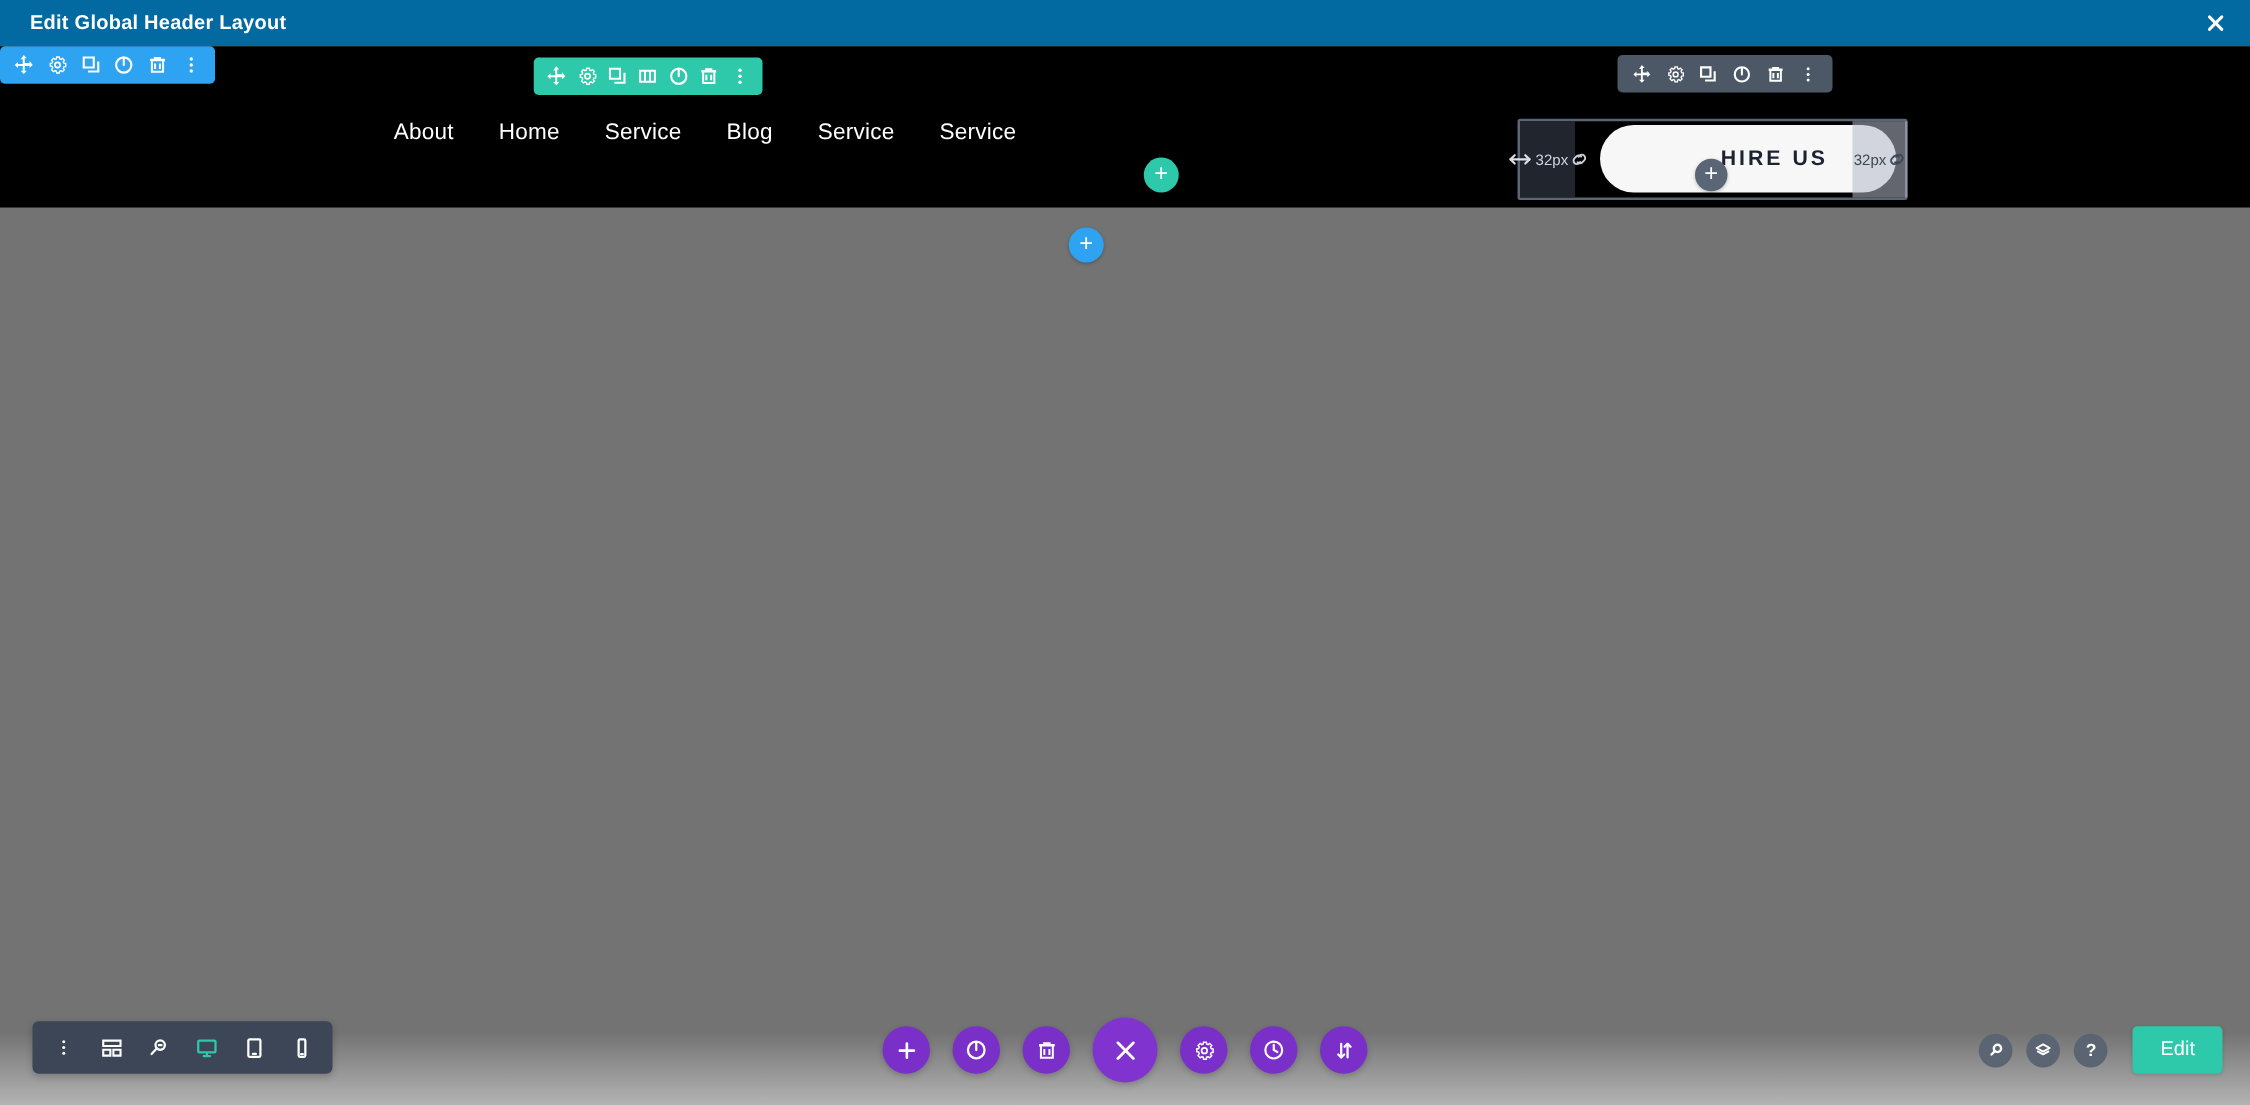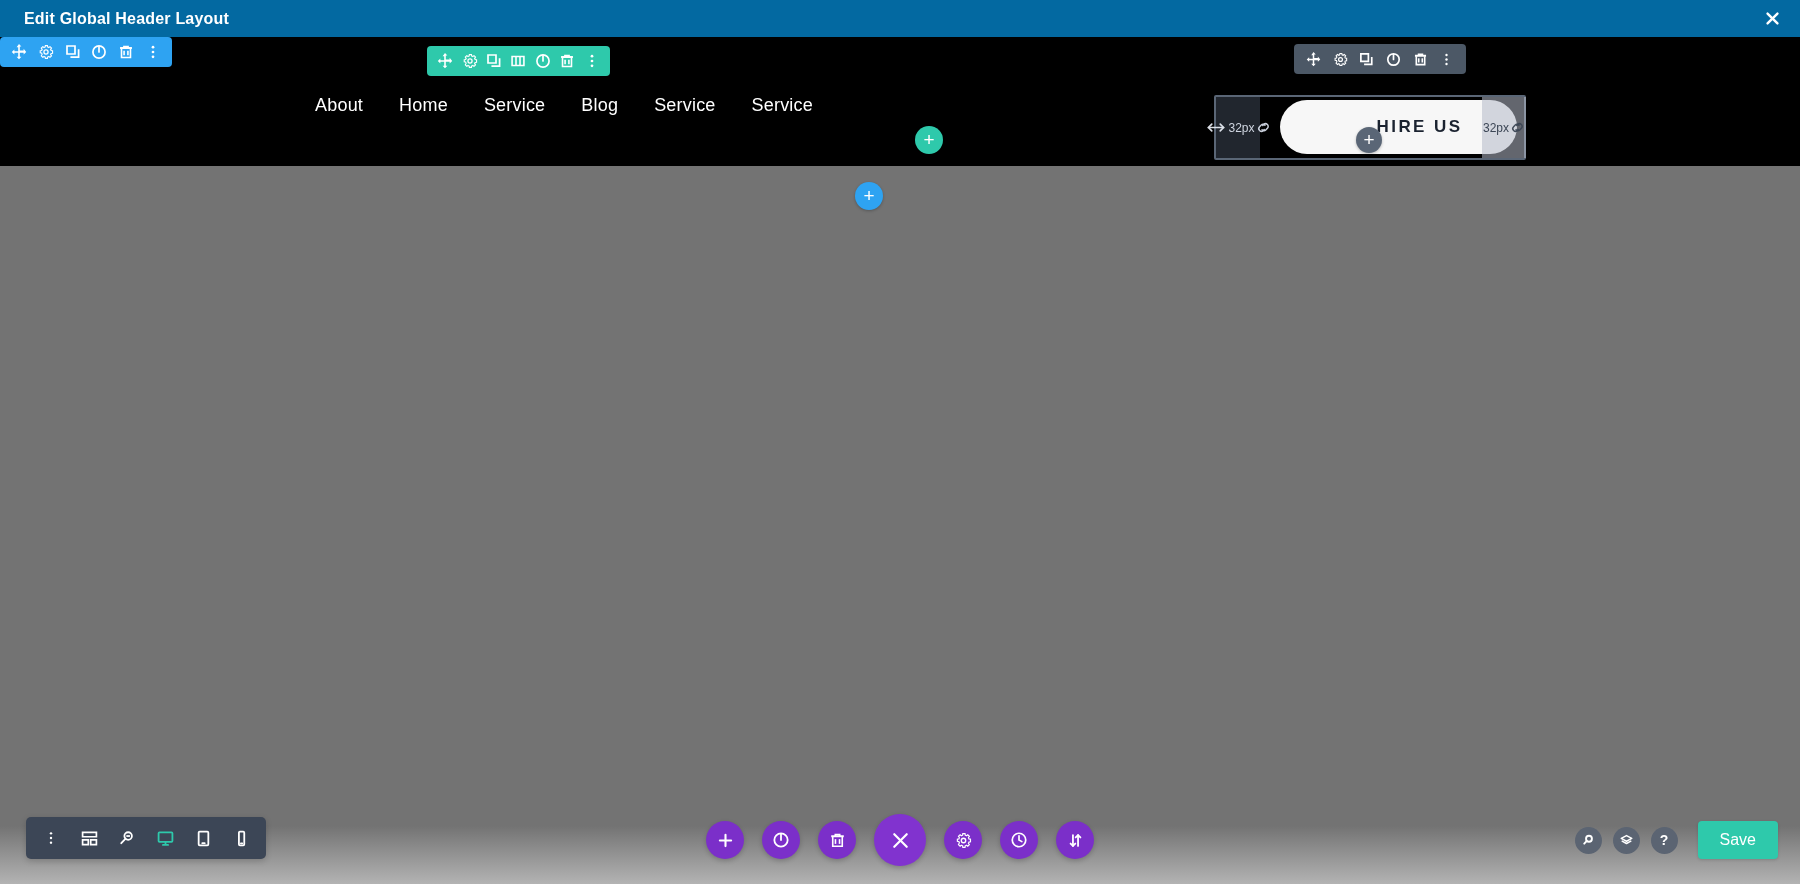--- a/index.html
+++ b/index.html
@@ -464,17 +464,17 @@
             <line x1="8.3" y1="11.3" x2="4.6" y2="15.2" stroke-linecap="round"></line>
           </svg>
       </span>
       <span class="gbtn">
         <svg class="ic" width="15" height="15" viewBox="0 0 20 20" fill="none" stroke="#fff" stroke-width="1.5" stroke-linejoin="round">
             <polygon points="10,3.4 17,7.2 10,11 3,7.2"></polygon>
             <polyline points="3.6,10.6 10,14 16.4,10.6"></polyline>
           </svg>
       </span>
       <span class="gbtn">?</span>
-      <button class="save-btn">Save</button>
+      <button class="save-btn">Edit</button>
     </div>
 
   </div>
 </div>
 
 </body></html>

